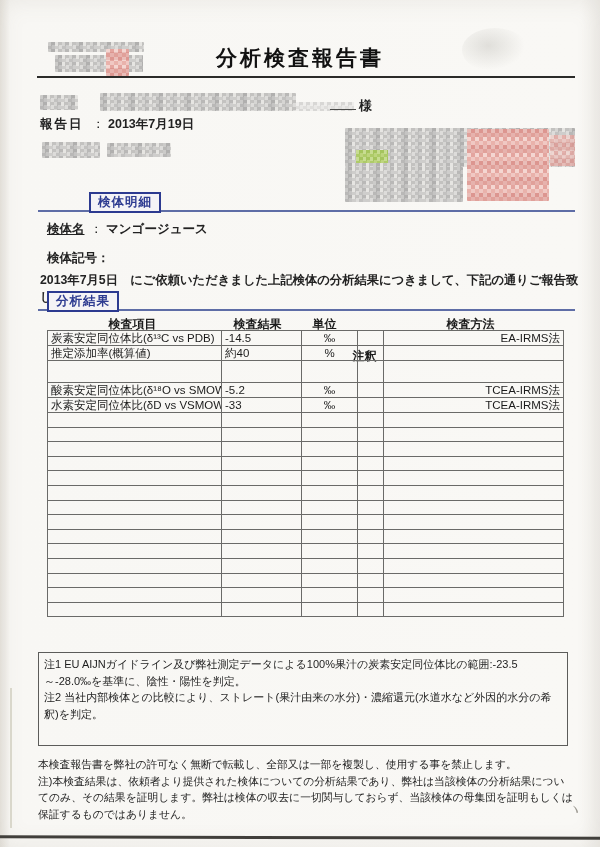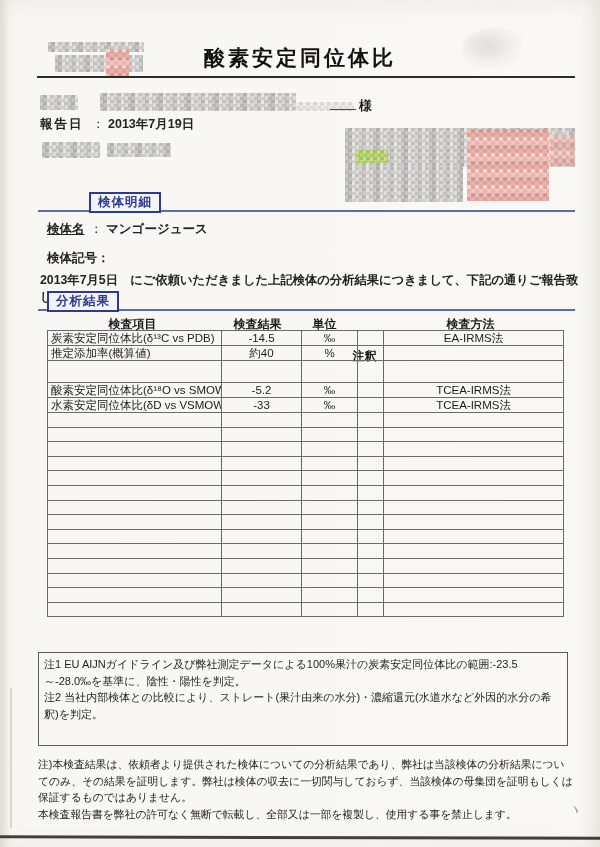--- a/index.html
+++ b/index.html
@@ -55,24 +55,24 @@
     border-collapse:collapse;table-layout:fixed;
   }
   #results-table td{
     border:1px solid #6a6a68;font-size:11.5px;padding:0 3px;
     overflow:hidden;white-space:nowrap;color:#1b1b1b;line-height:13px;
   }
   #results-table tr{height:14.6px;}
   #results-table tr.data-row{height:15px;}
   #results-table tr.gap-row{height:22px;}
   #results-table td.c0{width:167px;text-align:left;}
-  #results-table td.c1{width:73px;text-align:center;}
+  #results-table td.c1{width:73px;}
   #results-table td.c2{width:49px;text-align:center;}
   #results-table td.c3{width:19px;text-align:center;}
-  #results-table td.c4{text-align:center;}
+  #results-table td.c4{text-align:right;}
   .th-row{position:absolute;left:47px;top:316px;width:517px;display:flex;}
   .th-cell{font-weight:bold;font-size:12px;text-align:center;color:#1b1b1b;white-space:nowrap;}
   #notes-box{
     left:38px;top:652px;width:518px;height:86px;
     border:1px solid #5c5c5a;padding:3px 5px;
     font-size:11px;line-height:1.5;color:#1e1e1e;
   }
   #footer-text{
     left:38px;top:756px;width:536px;
     font-size:10.8px;line-height:1.55;color:#222;
@@ -90,21 +90,21 @@
 <body>
 
 <div id="page">
 
   <div class="abs mosaic" style="left:48px;top:42px;width:96px;height:10px;"></div>
   <div class="abs mosaic" style="left:55px;top:55px;width:88px;height:17px;"></div>
   <div class="abs mosaic-red" style="left:106px;top:49px;width:23px;height:27px;z-index:2;"></div>
 
   <div class="abs" id="corner-smudge"></div>
 
-  <div class="abs" id="doc-title">酸素安定同位体比</div>
+  <div class="abs" id="doc-title">分析検査報告書</div>
   <div class="abs" id="title-rule"></div>
 
   <div class="abs mosaic" style="left:40px;top:95px;width:38px;height:15px;"></div>
   <div class="abs mosaic" style="left:100px;top:93px;width:196px;height:18px;"></div>
   <div class="abs mosaic-light" style="left:296px;top:102px;width:58px;height:9px;"></div>
   <div class="abs" style="left:330px;top:109px;width:26px;border-bottom:1.5px solid #4a4a48;"></div>
   <div class="abs lbl" style="left:359px;top:97px;font-size:13px;">様</div>
 
   <div class="abs lbl" style="left:40px;top:116px;letter-spacing:2px;">報告日</div>
   <div class="abs val" style="left:92px;top:116px;">：</div>
@@ -278,21 +278,21 @@
         </tr>
       </tbody>
   </table>
 
   <div class="abs" id="notes-box">
     <div>注1  EU AIJNガイドライン及び弊社測定データによる100%果汁の炭素安定同位体比の範囲:-23.5～-28.0‰を基準に、陰性・陽性を判定。</div>
     <div>注2  当社内部検体との比較により、ストレート(果汁由来の水分)・濃縮還元(水道水など外因的水分の希釈)を判定。</div>
   </div>
 
   <div class="abs" id="footer-text">
+    <p>本検査報告書を弊社の許可なく無断で転載し、全部又は一部を複製し、使用する事を禁止します。</p>
     <p>注)本検査結果は、依頼者より提供された検体についての分析結果であり、弊社は当該検体の分析結果についてのみ、その結果を証明します。弊社は検体の収去に一切関与しておらず、当該検体の母集団を証明もしくは保証するものではありません。</p>
-    <p>本検査報告書を弊社の許可なく無断で転載し、全部又は一部を複製し、使用する事を禁止します。</p>
   </div>
 
   <div class="abs" id="edge-artifact"></div>
   <div class="abs" id="pen-mark">ヽ</div>
   <div class="abs" id="bottom-rule"></div>
 
 </div>
 
 </body></html>

